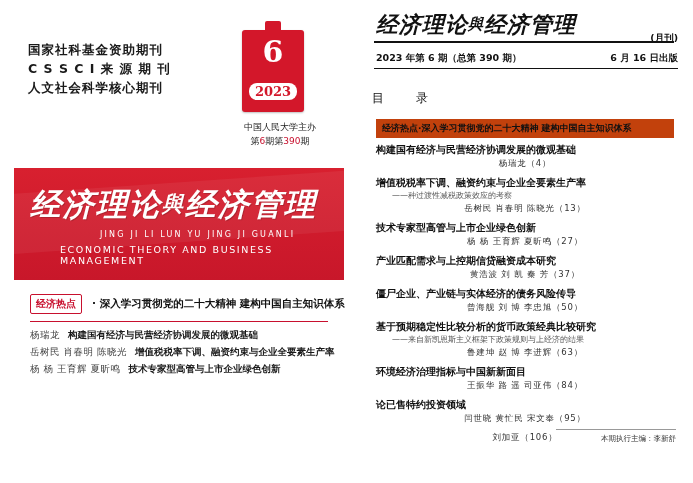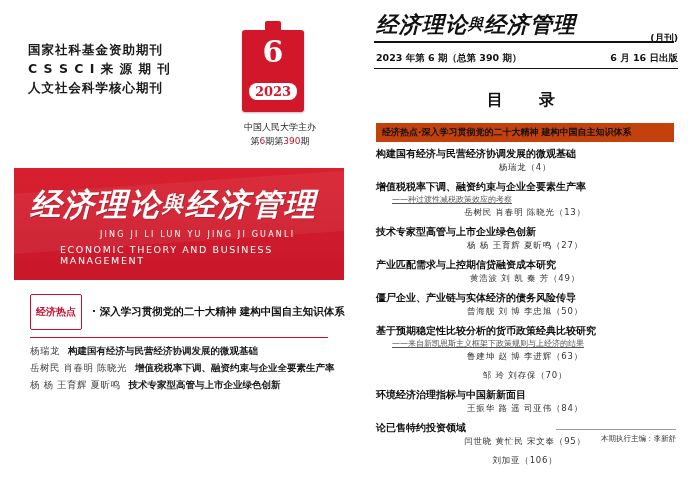--- a/index.html
+++ b/index.html
@@ -170,21 +170,21 @@
     display: flex;
     align-items: center;
     gap: 10px;
     padding-left: 16px;
   }
   .hot-tag {
     border: 1px solid #c8102e;
     color: #c8102e;
     font-size: 10px;
     font-weight: 700;
-    padding: 10px 5px;
+    padding: 2px 5px;
     border-radius: 2px;
     white-space: nowrap;
   }
   .hot-text {
     font-size: 10.5px;
     font-weight: 700;
     color: #111;
     white-space: nowrap;
   }
   .cover-rule {
@@ -259,23 +259,22 @@
     font-weight: 700; font-size: 9.5px;
   }
   .toc-meta-rule {
     position: absolute;
     left: 2px; right: 2px;
     top: 16px;
     border-top: 1px solid #111;
   }
   .toc-head {
     margin-top: 16px;
-    text-align: center;
-    font-size: 16px;
-    font-weight: 700;
+    font-size: 12px;
+    font-weight: 400;
     letter-spacing: 10px;
     color: #111;
   }
   .toc-list {
     margin-top: 12px;
     padding: 0 6px 0 4px;
   }
   .sec-head {
     background: #c2410c;
     color: #111;
@@ -292,21 +291,20 @@
     font-size: 10px;
     font-weight: 700;
     color: #111;
     line-height: 14px;
   }
   .entry .esub {
     font-size: 8px;
     color: #555;
     line-height: 12px;
     padding-left: 16px;
-    text-decoration: underline;
   }
   .entry .eauth {
     font-size: 8.5px;
     color: #333;
     text-align: center;
     line-height: 13px;
     letter-spacing: .8px;
   }
   .toc-footer {
     position: absolute;
@@ -413,36 +411,35 @@
         <div class="eauth">岳树民  肖春明  陈晓光（13）</div>
       </div>
 
       <div class="entry">
         <div class="etitle">技术专家型高管与上市企业绿色创新</div>
         <div class="eauth">杨  杨  王育辉  夏昕鸣（27）</div>
       </div>
 
       <div class="entry">
         <div class="etitle">产业匹配需求与上控期信贷融资成本研究</div>
-        <div class="eauth">黄浩波  刘  凯  秦  芳（49）</div>
+        <div class="eauth">黄浩波  刘  凯  秦  芳（37）</div>
       </div>
 
       <div class="entry">
         <div class="etitle">僵尸企业、产业链与实体经济的债务风险传导</div>
         <div class="eauth">曾海舰  刘  博  李忠旭（50）</div>
       </div>
 
       <div class="entry">
         <div class="etitle">基于预期稳定性比较分析的货币政策经典比较研究</div>
         <div class="esub">——来自新凯恩斯主义框架下政策规则与上经济的结果</div>
         <div class="eauth">鲁建坤  赵  博  李进辉（63）</div>
       </div>
 
       <div class="entry">
-        <div class="eauth">邹  玲  刘存保（70）</div>
       </div>
 
       <div class="entry">
         <div class="etitle">环境经济治理指标与中国新新面目</div>
         <div class="eauth">王振华  路  遥  司亚伟（84）</div>
       </div>
 
       <div class="entry">
         <div class="etitle">论已售特约投资领域</div>
         <div class="eauth">闫世晓  黄忙民  宋文奉（95）</div>

